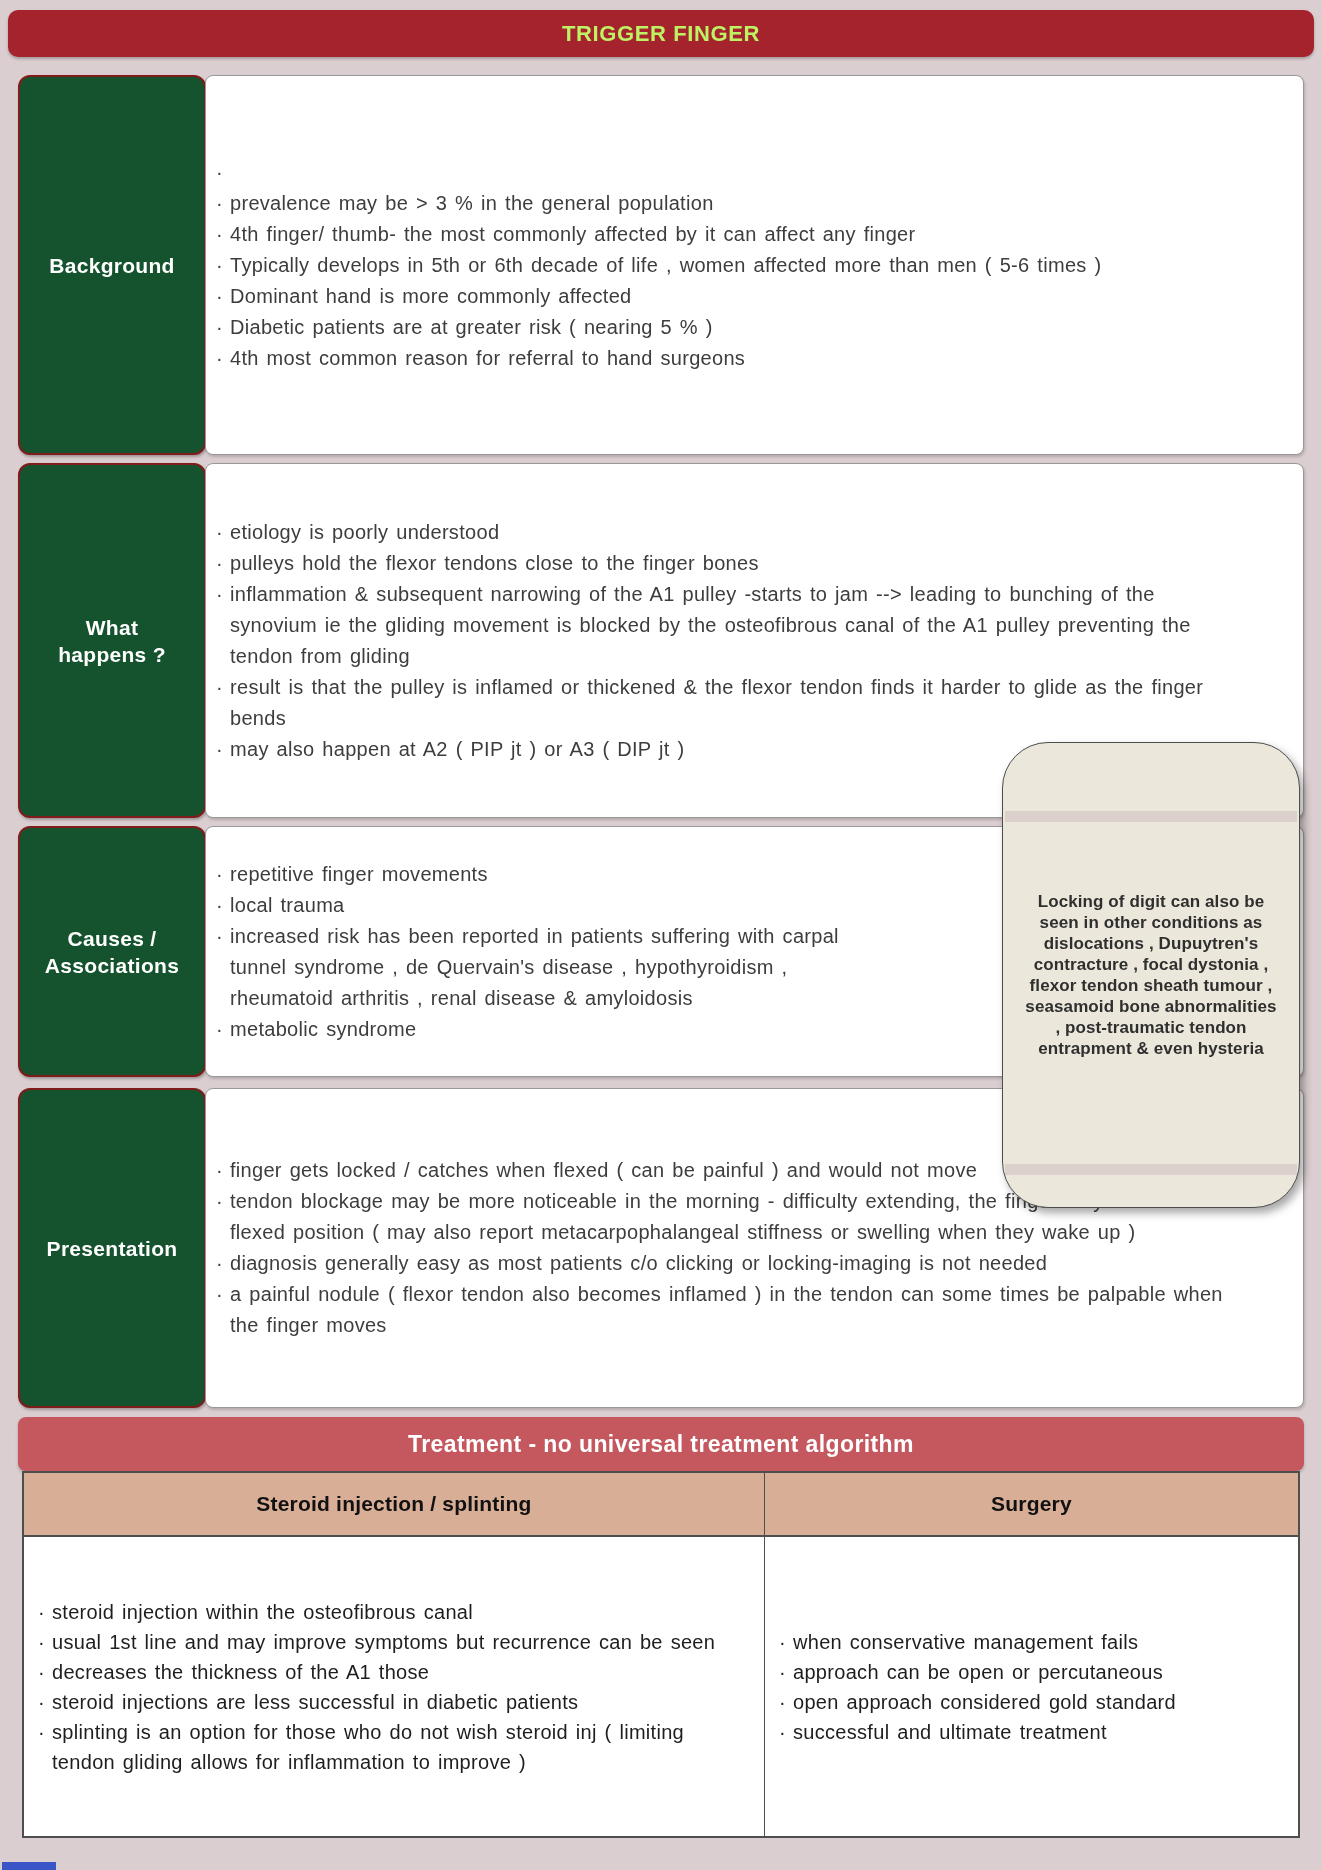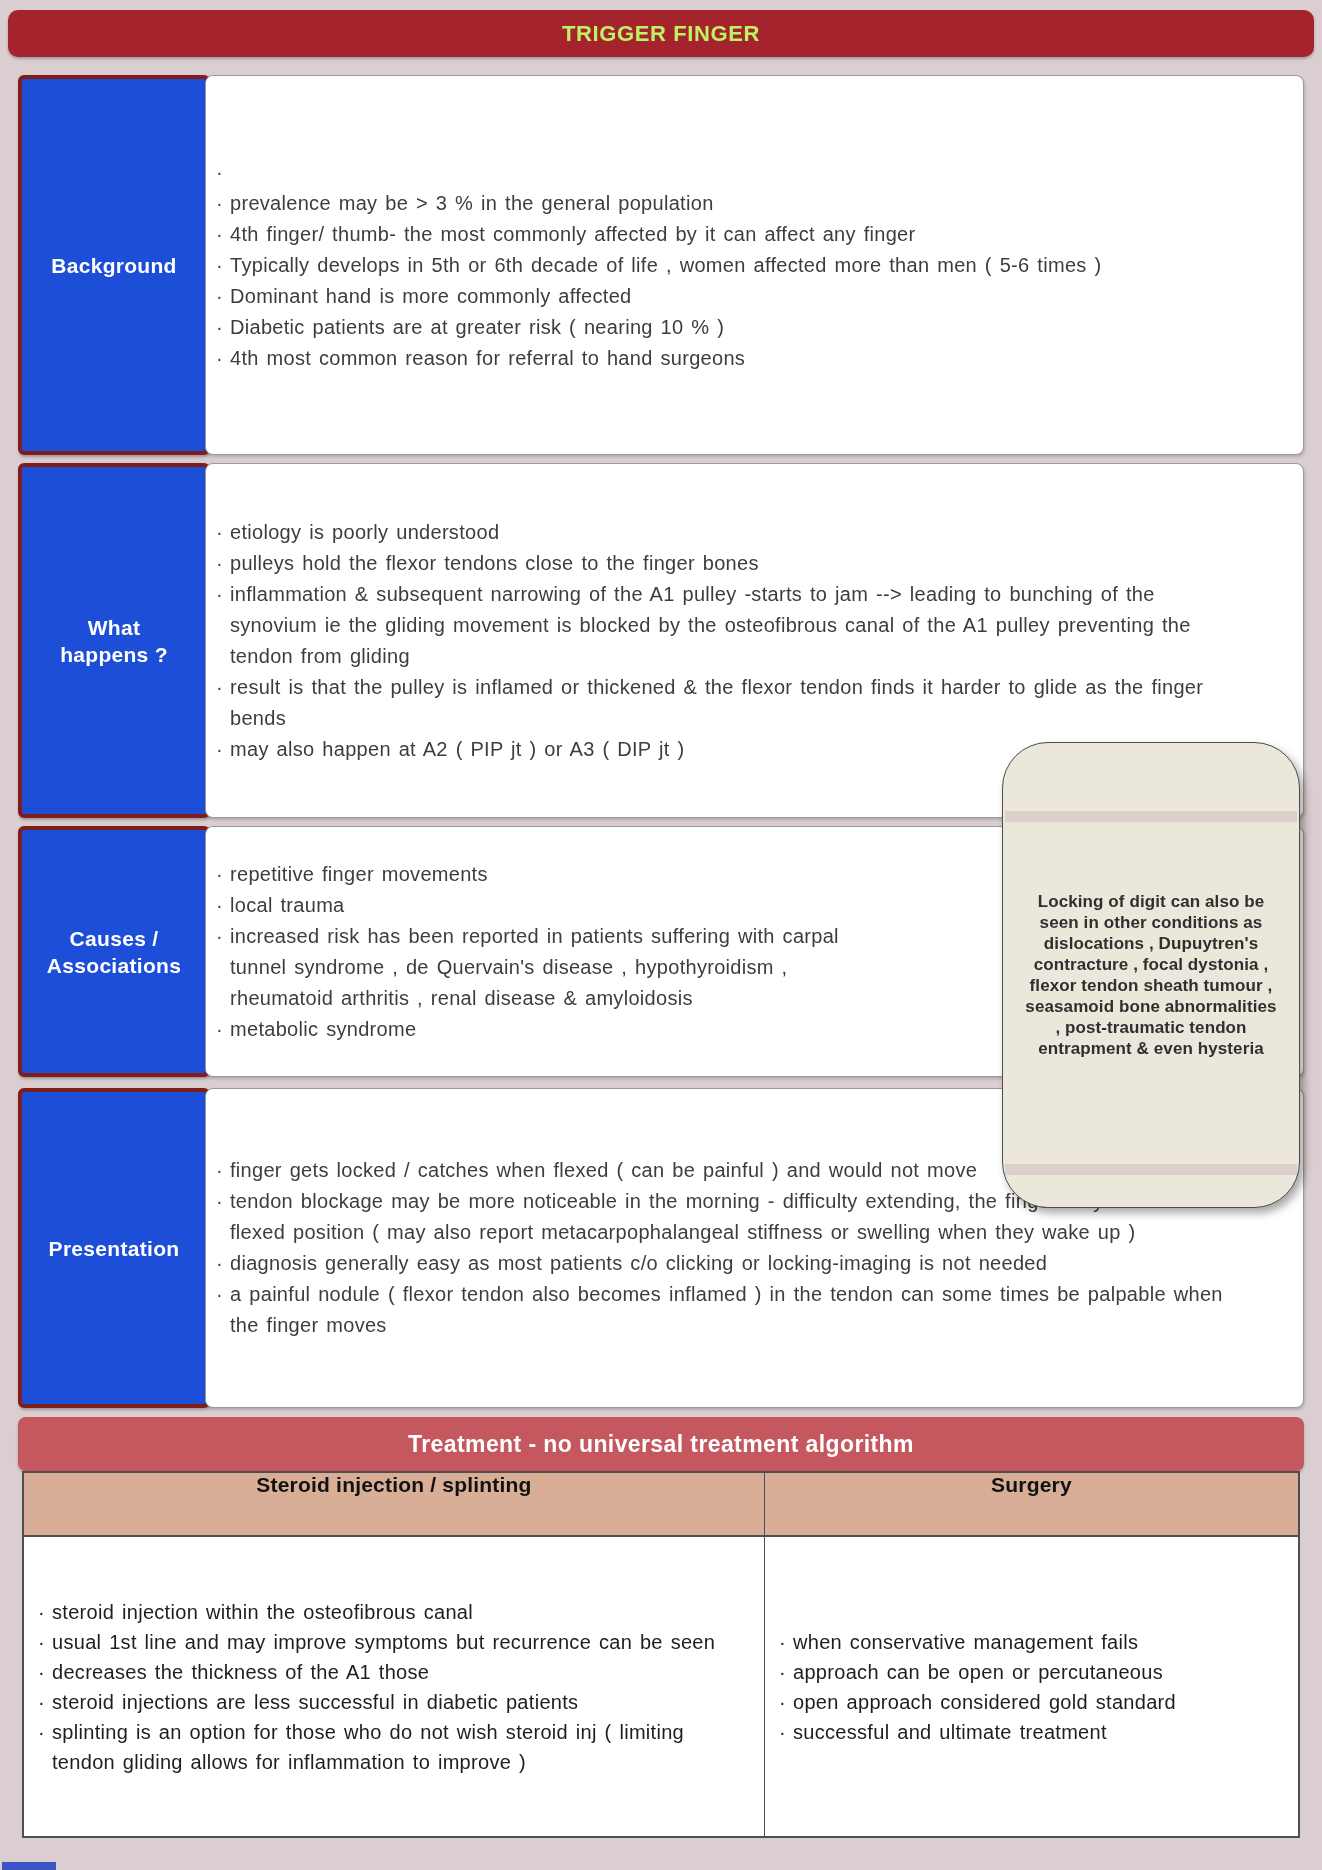--- a/index.html
+++ b/index.html
@@ -24,21 +24,21 @@
 
   
   .row{position:absolute;left:18px;width:1286px;}
   .row1{top:75px;height:380px;}
   .row2{top:463px;height:355px;}
   .row3{top:826px;height:251px;}
   .row4{top:1088px;height:320px;}
 
   .side{
     position:absolute;left:0;top:0;bottom:0;width:184px;
-    background:#1d4ed8;border:4px solid #7f1d1d;border-radius:6px;
+    background:#14532d;border:2px solid #7f1d1d;border-radius:12px;
     display:flex;align-items:center;justify-content:center;
     box-shadow:1px 2px 3px rgba(0,0,0,.28);
   }
   .side-label{
     color:#ffffff;font-size:21px;font-weight:bold;text-align:center;
     white-space:pre-line;line-height:27px;letter-spacing:.3px;
   }
   .content{
     position:absolute;left:187px;right:0;top:0;bottom:0;
     background:#ffffff;border:1px solid #999999;border-radius:8px;
@@ -83,21 +83,21 @@
   .banner-text{color:#ffffff;font-size:23px;font-weight:bold;letter-spacing:.4px;}
 
   
   .ttable{
     position:absolute;left:22px;top:1471px;width:1278px;height:367px;
     background:#ffffff;border:2px solid #4e4e4e;box-sizing:border-box;
     display:grid;grid-template-columns:741px 1fr;grid-template-rows:64px 1fr;
   }
   .th{
     background:#d9ae96;border-bottom:2px solid #4e4e4e;
-    display:flex;align-items:flex-start;justify-content:center;
+    display:flex;align-items:center;justify-content:center;
     color:#111111;font-size:21px;font-weight:bold;letter-spacing:.2px;
   }
   .th-left,.td-left{border-right:1px solid #4e4e4e;}
   .td{
     display:flex;flex-direction:column;justify-content:center;
     padding:10px 14px;box-sizing:border-box;
   }
   .td .dot{color:#1e1e1e;line-height:30px;}
   .td .btxt{color:#1e1e1e;line-height:30px;max-width:none;}
 
@@ -136,21 +136,21 @@
           <div class="bullet">
             <span class="dot">·</span>
             <span class="btxt">Typically develops in 5th or 6th decade of life , women affected more than men ( 5-6 times )</span>
           </div>
           <div class="bullet">
             <span class="dot">·</span>
             <span class="btxt">Dominant hand is more commonly affected</span>
           </div>
           <div class="bullet">
             <span class="dot">·</span>
-            <span class="btxt">Diabetic patients are at greater risk ( nearing 10 % )</span>
+            <span class="btxt">Diabetic patients are at greater risk ( nearing 5 % )</span>
           </div>
           <div class="bullet">
             <span class="dot">·</span>
             <span class="btxt">4th most common reason for referral to hand surgeons</span>
           </div>
         </div>
     </div>
   </div>
 
   <div class="row row2">

